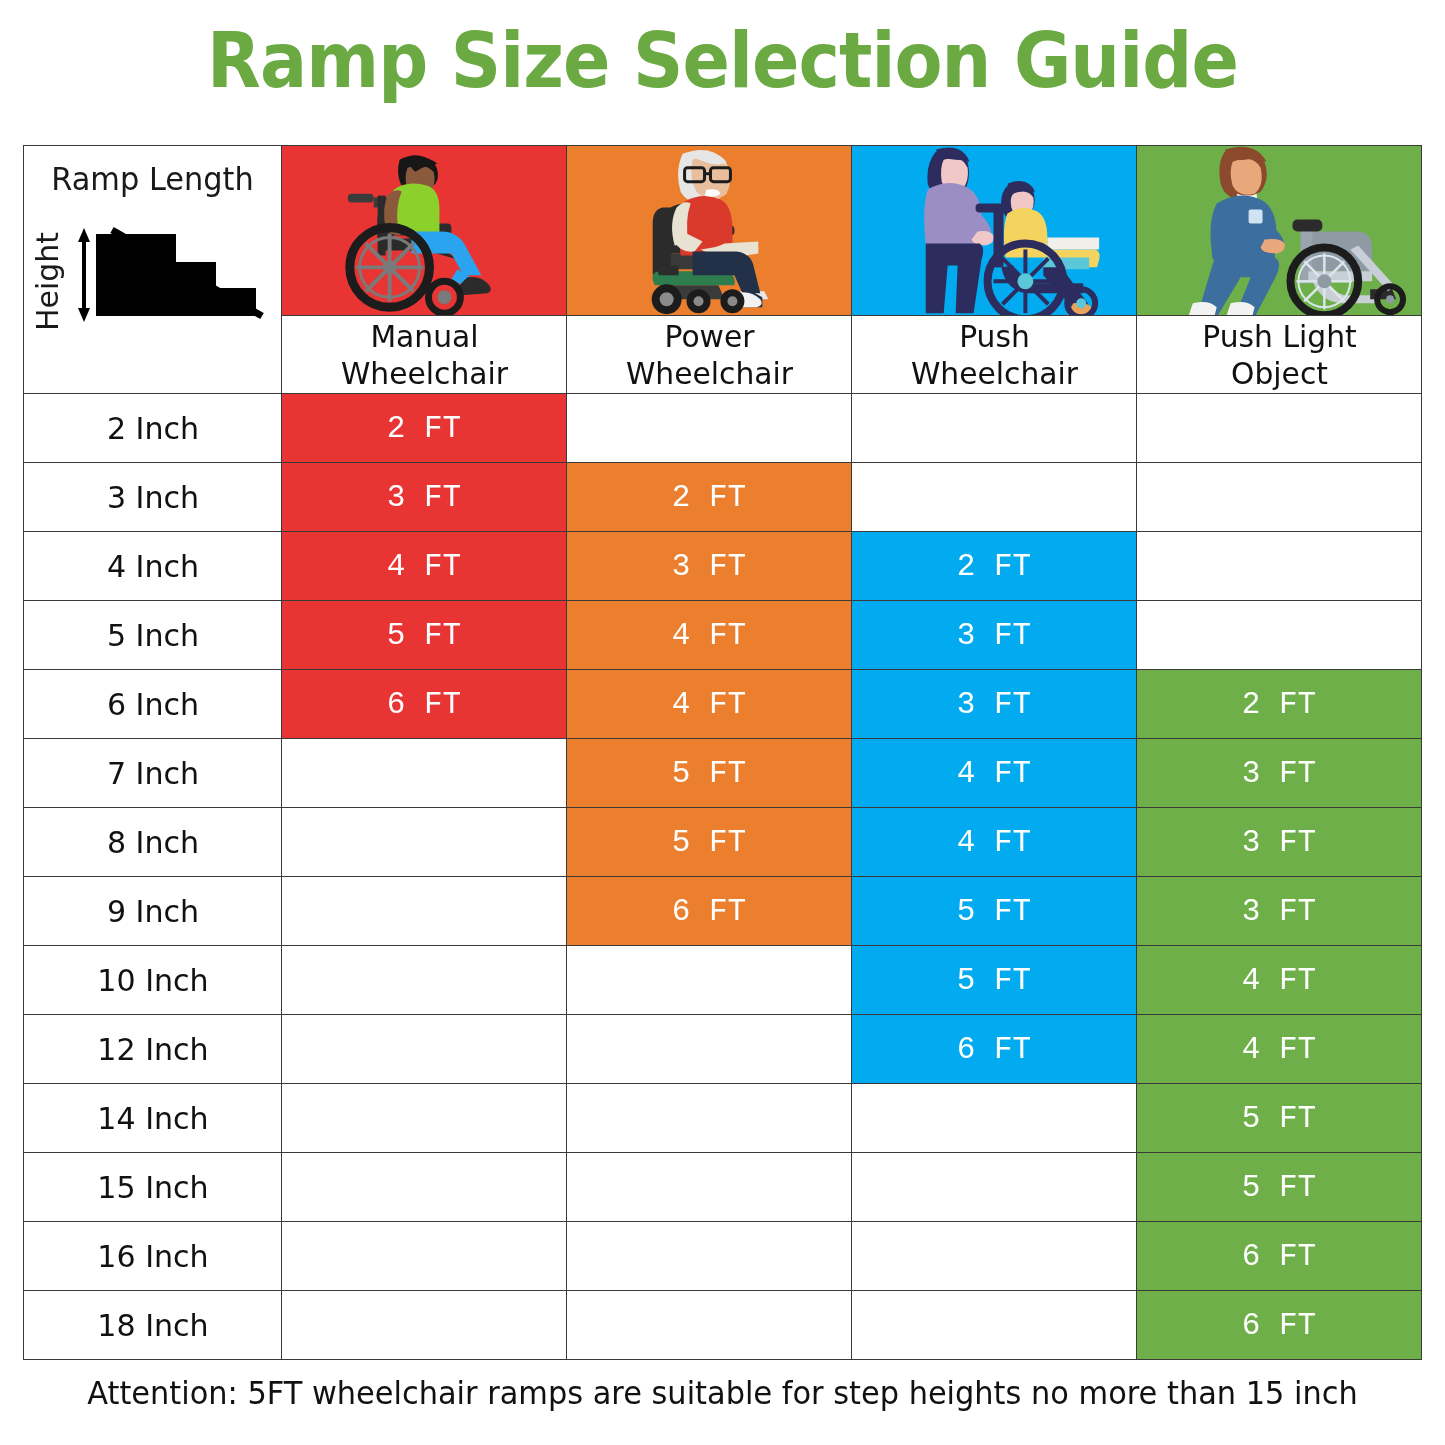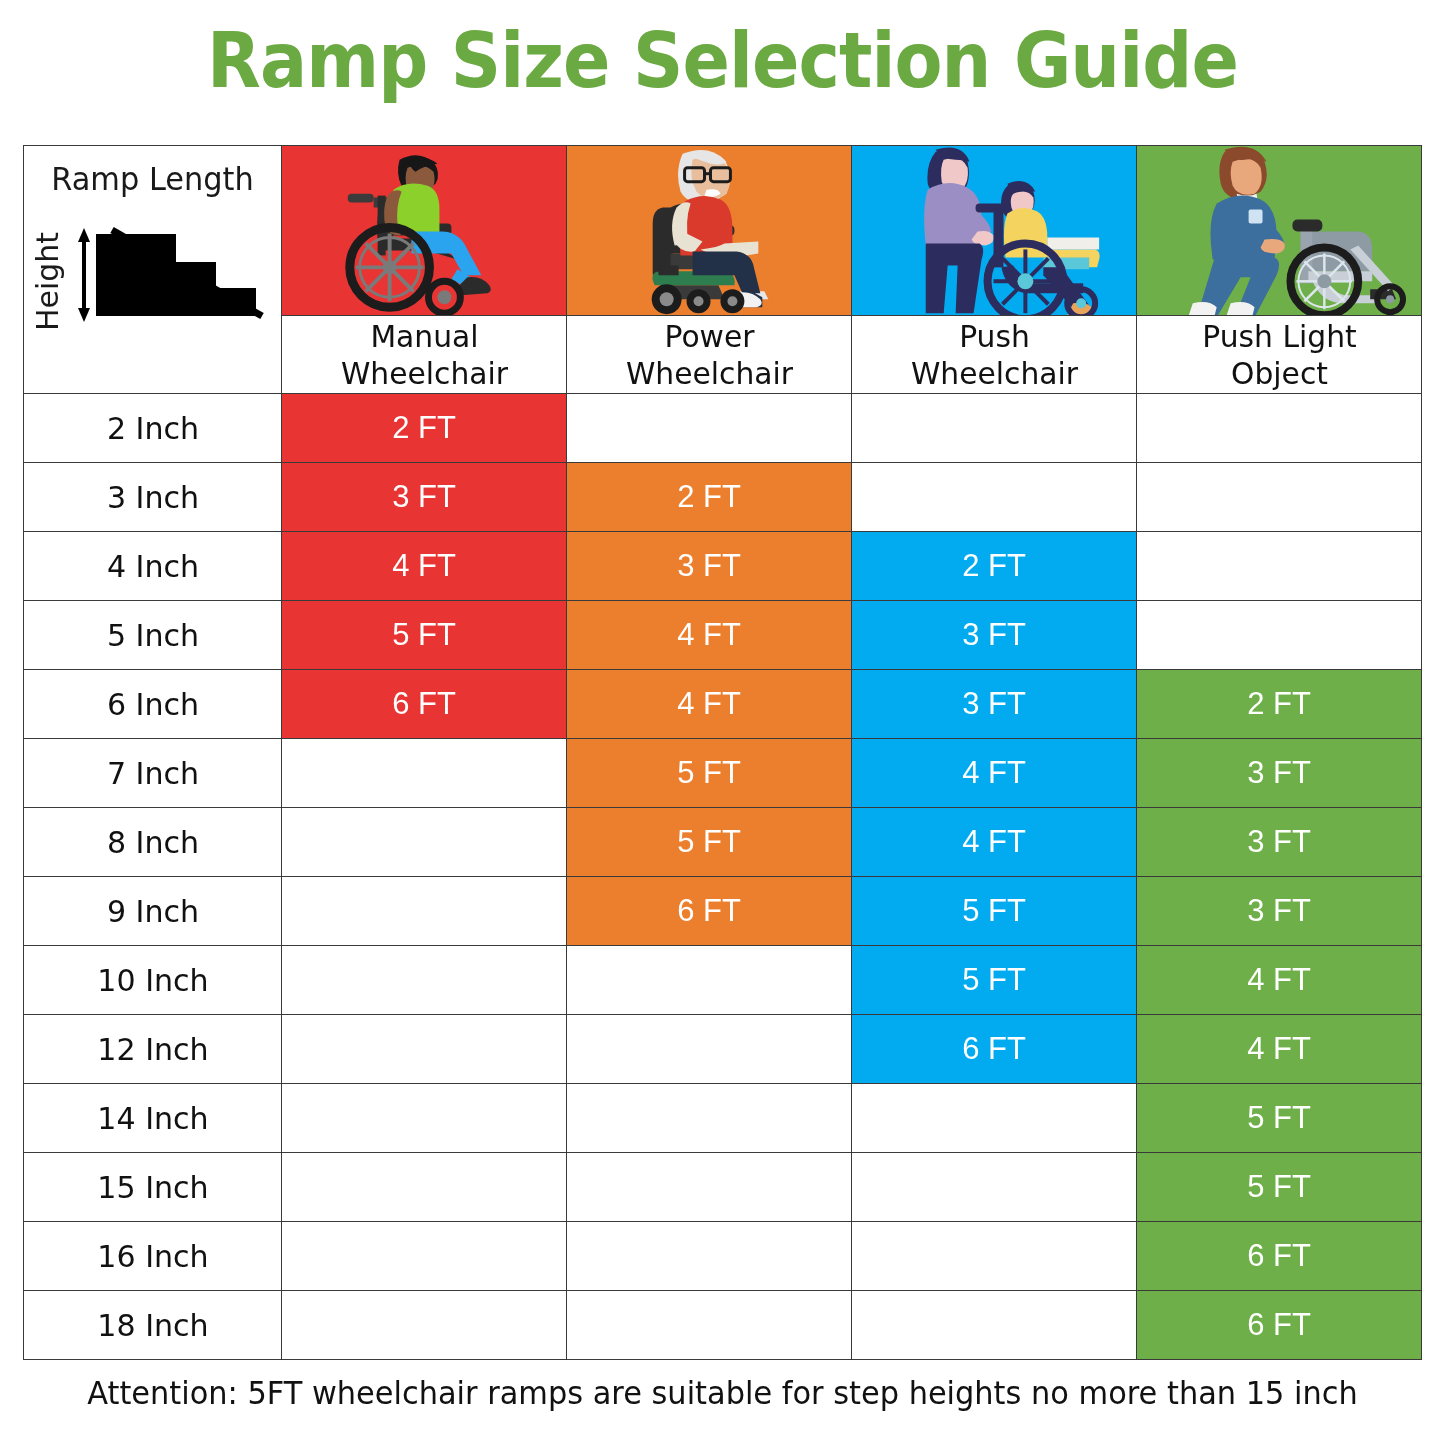--- a/index.html
+++ b/index.html
@@ -111,21 +111,21 @@
     background: #ffffff;
     font-size: 31px;
     color: #111111;
     font-family: "DejaVu Sans", sans-serif;
     white-space: nowrap;
     transform: scaleX(0.97);
   }
   td.cell {
     font-size: 31px;
     color: #ffffff;
-    font-family: Liberation Sans, sans-serif;
+    font-family: Liberation Mono, monospace;
     white-space: nowrap;
   }
   td.cell.empty { background: #ffffff; color: transparent; }
   td.cell.manual { background: #E93434; }
   td.cell.power  { background: #EC7F2E; }
   td.cell.push   { background: #02ABEF; }
   td.cell.light  { background: #6EAF49; }
 
   
   .footer {

